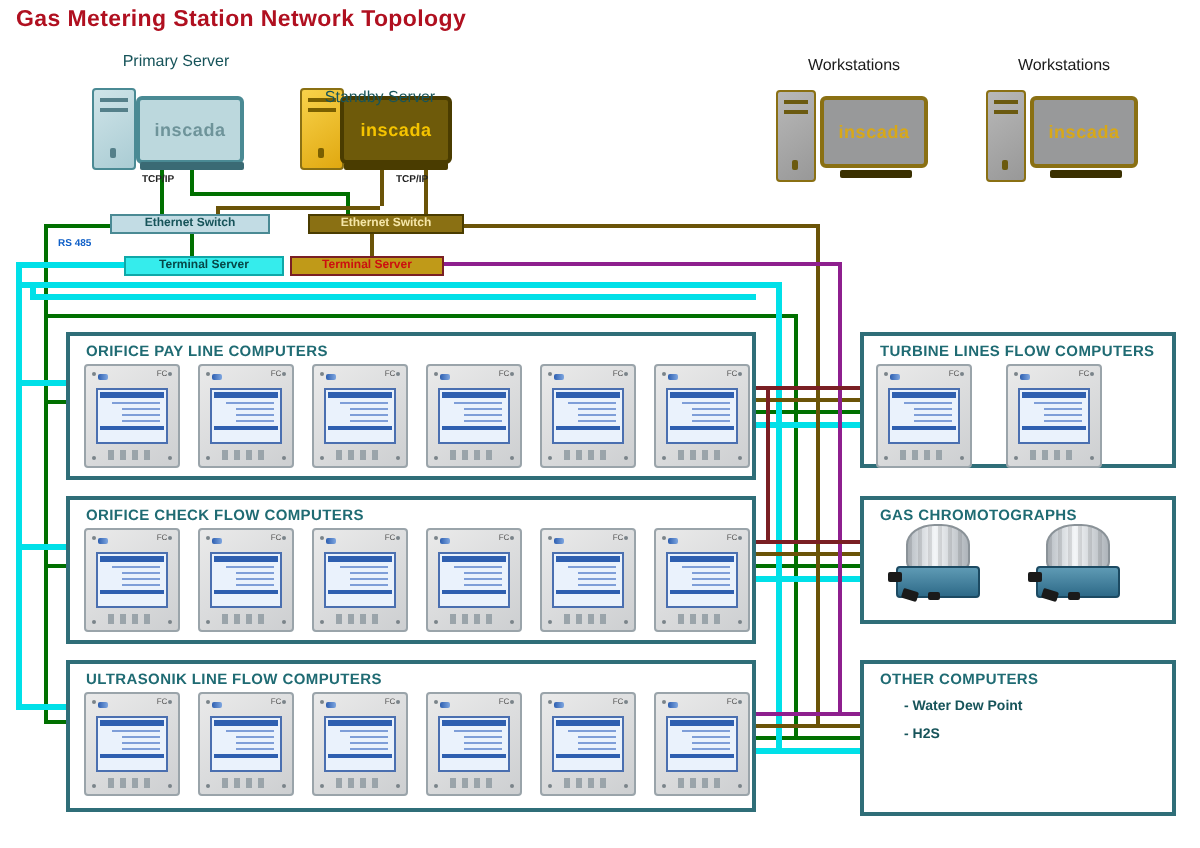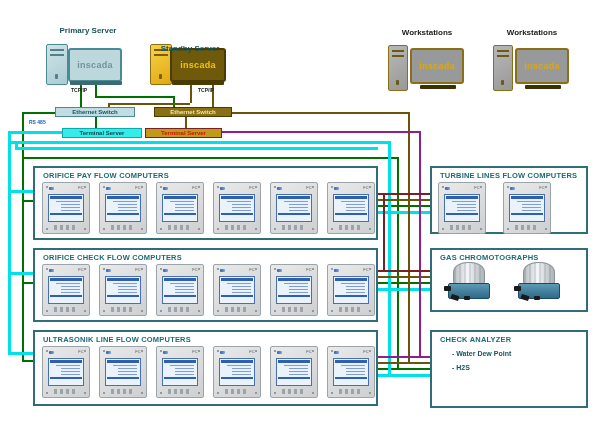--- a/index.html
+++ b/index.html
@@ -1,19 +1,19 @@
 <!DOCTYPE html>
 <html><head>
 <meta charset="utf-8">
 <style>
   html,body{margin:0;padding:0;background:#ffffff;}
   .canvas{position:relative;width:600px;height:424px;background:#ffffff;overflow:hidden;
           font-family:"Liberation Sans", sans-serif;}
   .title{position:absolute;left:8px;top:4px;font-size:11.5px;font-weight:bold;color:#B01020;letter-spacing:.2px;}
-  .hlabel{position:absolute;font-weight:bold;font-size:8px;color:#17545A;text-align:center;line-height:1.15;z-index:3;}
+  .hlabel{position:absolute;font-weight:normal;font-size:8px;color:#17545A;text-align:center;line-height:1.15;z-index:3;}
   .hlabel.dark{color:#1A1A1A;}
   .wire{position:absolute;z-index:1;}
   .bar{position:absolute;z-index:2;font-size:6px;font-weight:bold;text-align:center;line-height:8px;height:8px;border:1px solid;}
   .bar.sw-l{background:#C2DCE4;border-color:#4A8A94;color:#17545A;}
   .bar.sw-r{background:#8A7013;border-color:#4A3C00;color:#F5E6A8;}
   .bar.ts-l{background:#35ECEC;border-color:#0FA8A8;color:#064848;}
   .bar.ts-r{background:#C09A18;border-color:#7A1F24;color:#CC1010;}
   .tinylabel{position:absolute;font-size:5px;font-weight:bold;color:#222;z-index:3;}
   .rs485{position:absolute;font-size:5px;font-weight:bold;color:#1060C8;z-index:3;}
   .tower{position:absolute;z-index:2;border:1px solid #4A8A94;border-radius:2px;
@@ -60,20 +60,21 @@
       background:linear-gradient(180deg,#5E9AB4,#2E6A88);}
   .gc .nub1{position:absolute;left:0;top:24px;width:7px;height:5px;background:#1A1A1A;border-radius:1px;}
   .gc .nub2{position:absolute;left:7px;top:33px;width:8px;height:5px;background:#1A1A1A;border-radius:1px;transform:rotate(18deg);}
   .gc .nub3{position:absolute;left:20px;top:34px;width:6px;height:4px;background:#1A1A1A;border-radius:1px;}
 </style>
 </head>
 <body>
 
 <div class="canvas">
 
+  <div class="title">Gas Metering Station Network Topology</div>
 
   <div id="wires">
       <div class="wire" style="left: 80px; top: 84px; width: 2px; height: 23px; background: rgb(0, 112, 0);"></div>
       <div class="wire" style="left: 95px; top: 84px; width: 2px; height: 12px; background: rgb(0, 112, 0);"></div>
       <div class="wire" style="left: 95px; top: 96px; width: 78px; height: 2px; background: rgb(0, 112, 0);"></div>
       <div class="wire" style="left: 173px; top: 96px; width: 2px; height: 11px; background: rgb(0, 112, 0);"></div>
       <div class="wire" style="left: 95px; top: 117px; width: 2px; height: 11px; background: rgb(0, 112, 0);"></div>
       <div class="wire" style="left: 22px; top: 112px; width: 33px; height: 2px; background: rgb(0, 112, 0);"></div>
       <div class="wire" style="left: 22px; top: 112px; width: 2px; height: 249px; background: rgb(0, 112, 0);"></div>
       <div class="wire" style="left: 22px; top: 157px; width: 375px; height: 2px; background: rgb(0, 112, 0);"></div>
@@ -157,21 +158,21 @@
   <div class="basebar" style="left:525px;top:85px;width:36px;height:4px;background:#3A3000;"></div>
 
   <div class="bar sw-l" style="left:55px;top:107px;width:78px;">Ethernet Switch</div>
   <div class="bar sw-r" style="left:154px;top:107px;width:76px;">Ethernet Switch</div>
   <div class="bar ts-l" style="left:62px;top:128px;width:78px;">Terminal Server</div>
   <div class="bar ts-r" style="left:145px;top:128px;width:75px;">Terminal Server</div>
   <div class="rs485" style="left:29px;top:119px;">RS 485</div>
 
   <div id="groups">
       <div class="gbox" style="left: 33px; top: 166px; width: 341px; height: 70px;">
-        <div class="gtitle">ORIFICE PAY FLOW COMPUTERS</div>
+        <div class="gtitle">ORIFICE PAY LINE COMPUTERS</div>
       </div>
       <div class="fc" style="left: 42px; top: 182px;">
         <div class="screw"></div>
         <div class="logo"></div>
         <div class="fcl">FC</div>
         <div class="screen">
           <div class="hd"></div>
           <div class="ln"></div>
           <div class="ln s"></div>
           <div class="ln s"></div>
@@ -466,19 +467,19 @@
         <div class="nub3"></div>
       </div>
       <div class="gc" style="left: 514px; top: 262px;">
         <div class="dome"></div>
         <div class="body"></div>
         <div class="nub1"></div>
         <div class="nub2"></div>
         <div class="nub3"></div>
       </div>
       <div class="gbox" style="left: 430px; top: 330px; width: 154px; height: 74px;">
-        <div class="gtitle">CHECK ANALYZER</div>
+        <div class="gtitle">OTHER COMPUTERS</div>
         <div class="gitem" style="top: 18px;">- Water Dew Point</div>
         <div class="gitem" style="top: 32px;">- H2S</div>
       </div>
     </div>
 
 </div>
 
 </body></html>

